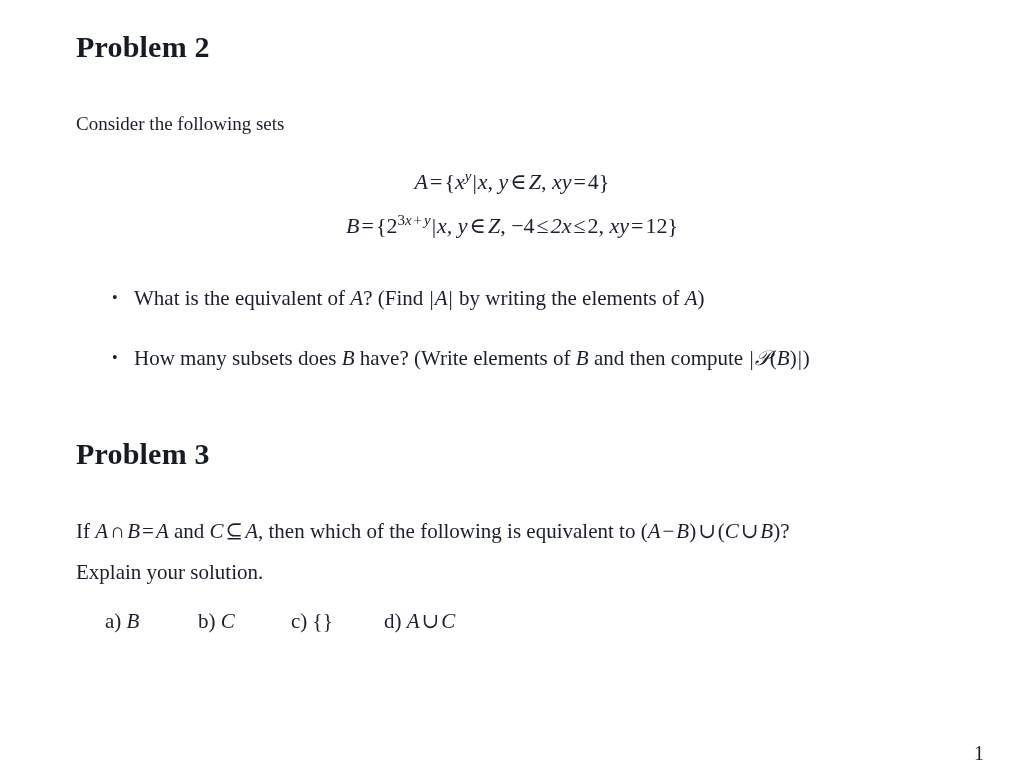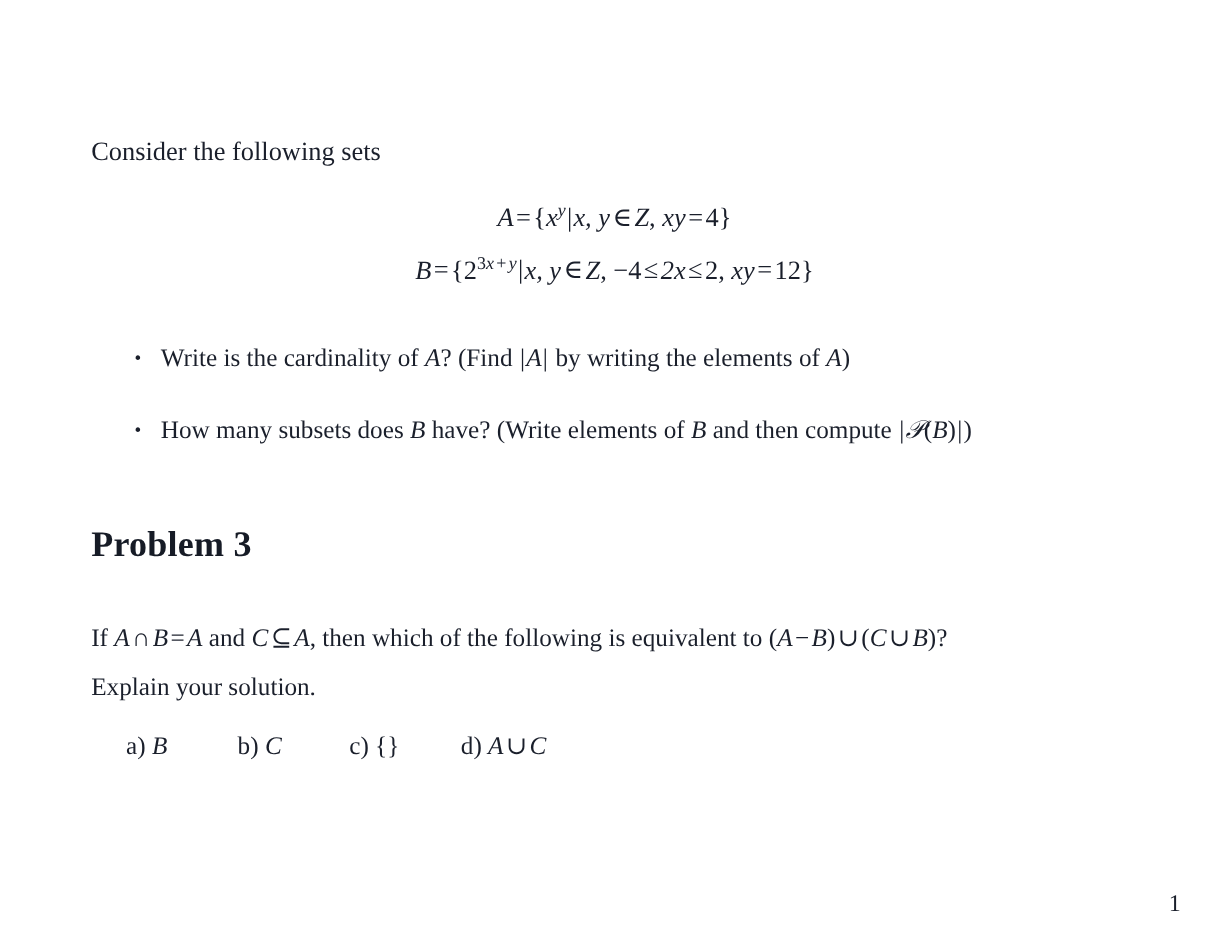--- a/index.html
+++ b/index.html
@@ -30,21 +30,21 @@
     color: #161b26;
     letter-spacing: 0.2px;
     white-space: nowrap;
   }
   #heading-p2 { top: 30px; font-size: 30px; }
   #heading-p3 { top: 437px; font-size: 30px; }
 
   
   .body-line {
     position: absolute;
-    font-size: 22px;
+    font-size: 19px;
     color: #1a1f2b;
     white-space: nowrap;
   }
   #intro-line { left: 76px; top: 113px; }
 
   
   .display-eq {
     position: absolute;
     width: 1024px;
     left: 0;
@@ -115,33 +115,34 @@
     font-family: "DejaVu Serif", "Liberation Serif", serif;
     font-style: italic;
   }
   .bar { font-style: normal; padding: 0 1px; }
 </style>
 </head>
 <body>
 
 <div class="page">
 
+  <div id="heading-p2" class="problem-heading">Problem 2</div>
 
   <div id="intro-line" class="body-line">Consider the following sets</div>
 
   <div id="eq-a" class="display-eq">
     <span class="mi">A</span><span class="mo">=</span><span class="mo-tight">{</span><span class="mi">x</span><span class="sup">y</span><span class="bar">|</span><span class="mi">x, y</span><span class="mo">∈</span><span class="mi">Z</span><span class="mo-tight">,</span>&nbsp;<span class="mi">xy</span><span class="mo">=</span><span class="mn">4</span><span class="mo-tight">}</span>
   </div>
 
   <div id="eq-b" class="display-eq">
     <span class="mi">B</span><span class="mo">=</span><span class="mo-tight">{</span><span class="mn">2</span><span class="sup"><span class="mn">3</span><span>x</span><span class="mo">+</span><span>y</span></span><span class="bar">|</span><span class="mi">x, y</span><span class="mo">∈</span><span class="mi">Z</span><span class="mo-tight">,</span>&nbsp;<span class="mn">−4</span><span class="mo">≤</span><span class="mi">2x</span><span class="mo">≤</span><span class="mn">2</span><span class="mo-tight">,</span>&nbsp;<span class="mi">xy</span><span class="mo">=</span><span class="mn">12</span><span class="mo-tight">}</span>
   </div>
 
   <div id="bullet-0" class="bullet-item">
-    <span class="bullet-dot">•</span><span>Write is the cardinality of </span><span class="mi">A</span><span>? (Find </span><span class="bar">|</span><span class="mi">A</span><span class="bar">|</span><span> by writing the elements of </span><span class="mi">A</span><span>)</span>
+    <span class="bullet-dot">•</span><span>What is the equivalent of </span><span class="mi">A</span><span>? (Find </span><span class="bar">|</span><span class="mi">A</span><span class="bar">|</span><span> by writing the elements of </span><span class="mi">A</span><span>)</span>
   </div>
 
   <div id="bullet-1" class="bullet-item">
     <span class="bullet-dot">•</span><span>How many subsets does </span><span class="mi">B</span><span> have? (Write elements of </span><span class="mi">B</span><span> and then compute </span><span class="bar">|</span><span class="cal">𝒫</span><span>(</span><span class="mi">B</span><span>)</span><span class="bar">|</span><span>)</span>
   </div>
 
   <div id="heading-p3" class="problem-heading">Problem 3</div>
 
   <div id="p3-line-1" class="body-line">
     <span>If </span><span class="mi">A</span><span class="mo">∩</span><span class="mi">B</span><span class="mo">=</span><span class="mi">A</span><span> and </span><span class="mi">C</span><span class="mo">⊆</span><span class="mi">A</span><span>, then which of the following is equivalent to </span><span>(</span><span class="mi">A</span><span class="mo">−</span><span class="mi">B</span><span>)</span><span class="mo">∪</span><span>(</span><span class="mi">C</span><span class="mo">∪</span><span class="mi">B</span><span>)</span><span>?</span>

